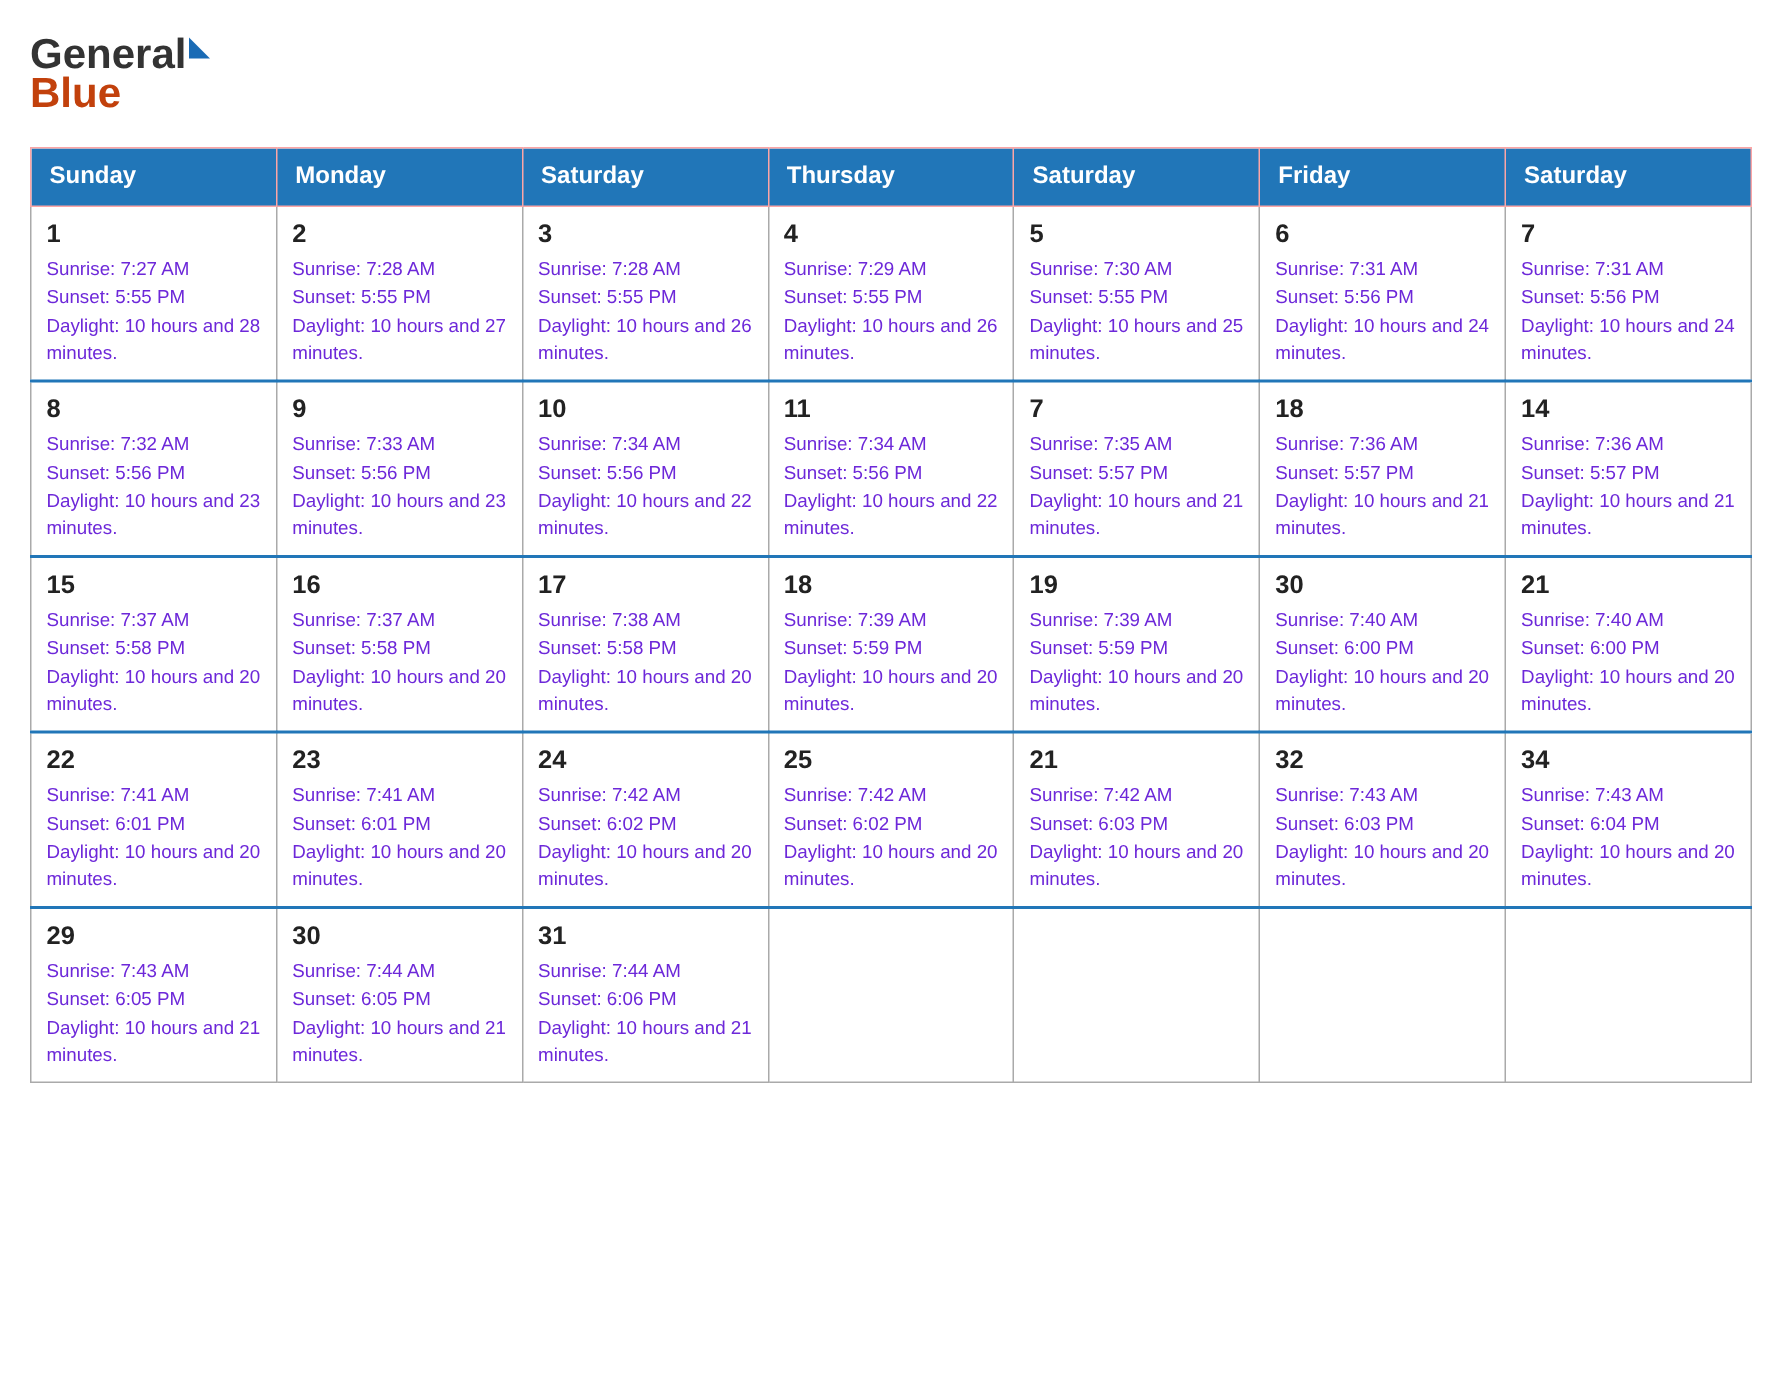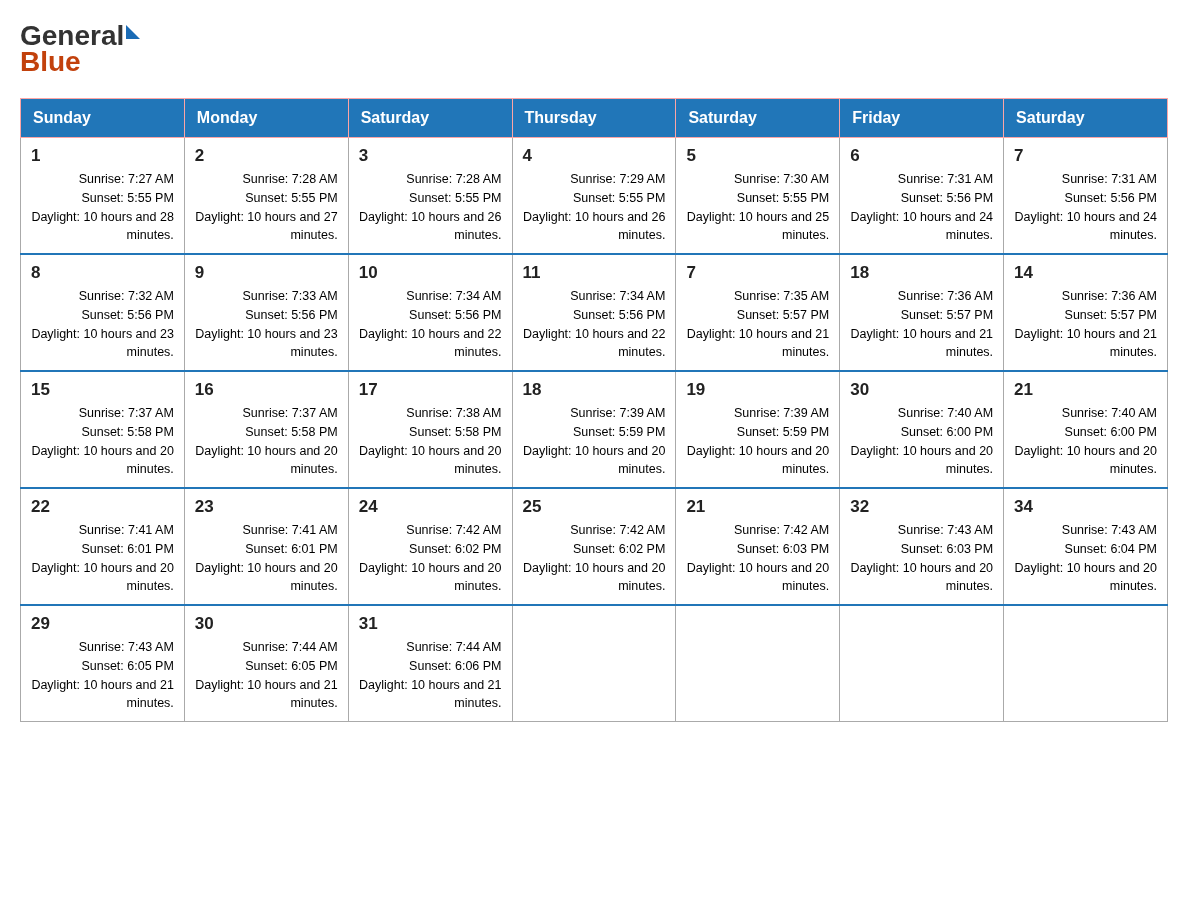--- a/index.html
+++ b/index.html
@@ -79,23 +79,22 @@
       height: 110px;
     }
     .day-number {
       font-size: 17px;
       font-weight: bold;
       color: #222;
       margin-bottom: 4px;
     }
     .day-info {
       font-size: 12.5px;
-      color: #000000;
+      color: #6d28d9;
       line-height: 1.5;
-      text-align: right;
     }
     tbody tr {
       border-bottom: 2px solid #2176b8;
     }
     tbody tr:last-child {
       border-bottom: 1px solid #aaa;
     }
     .empty-cell {
       background: #fff;
     }

